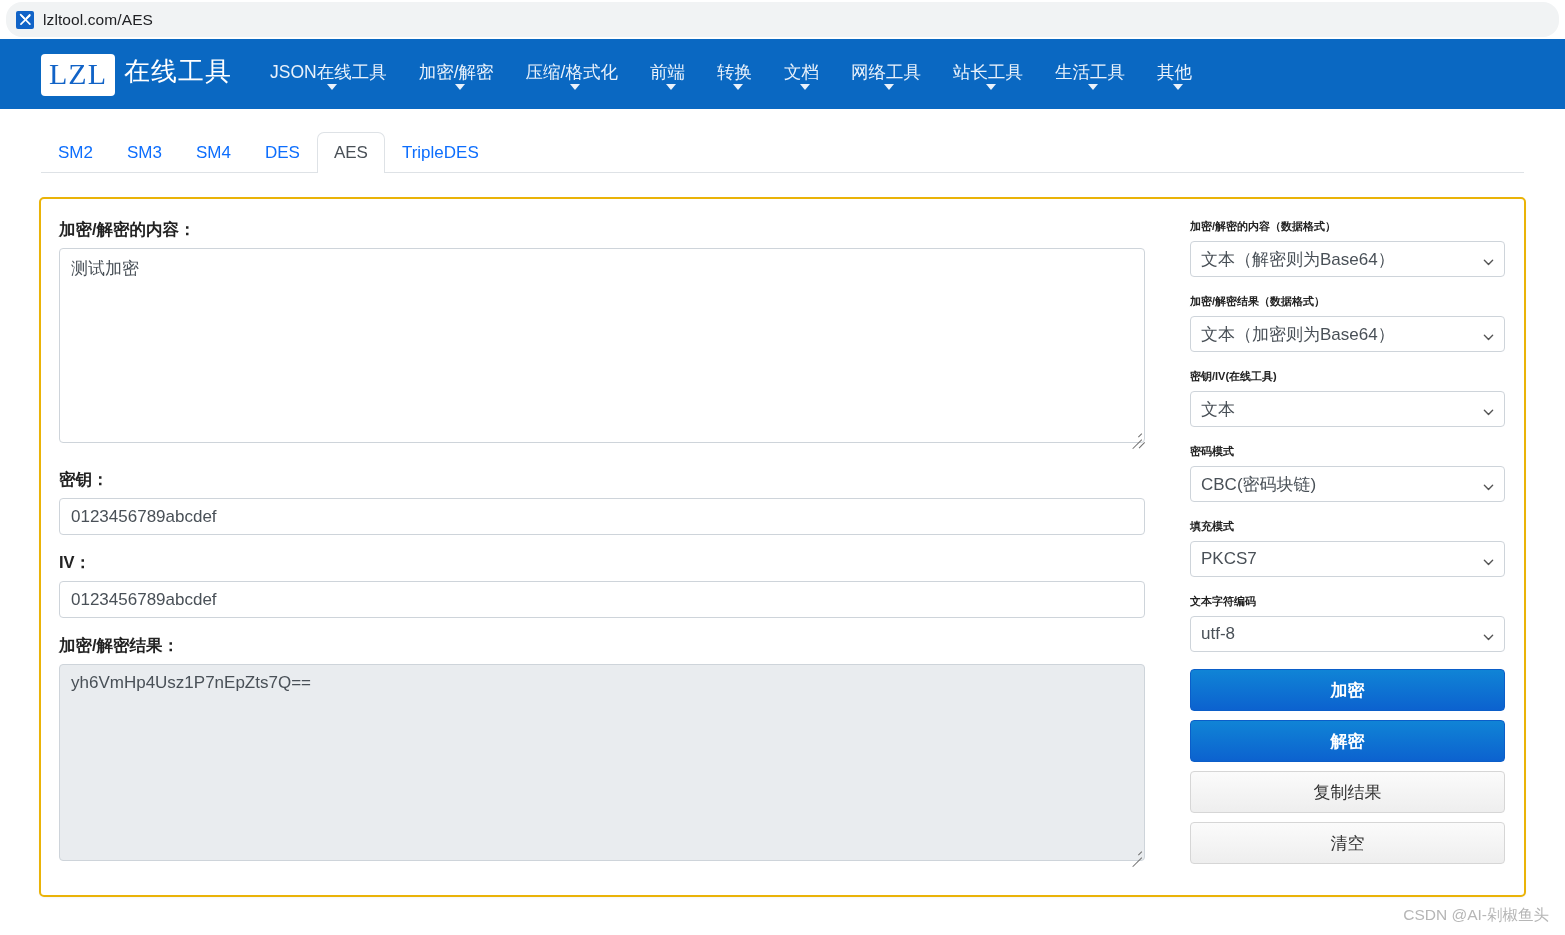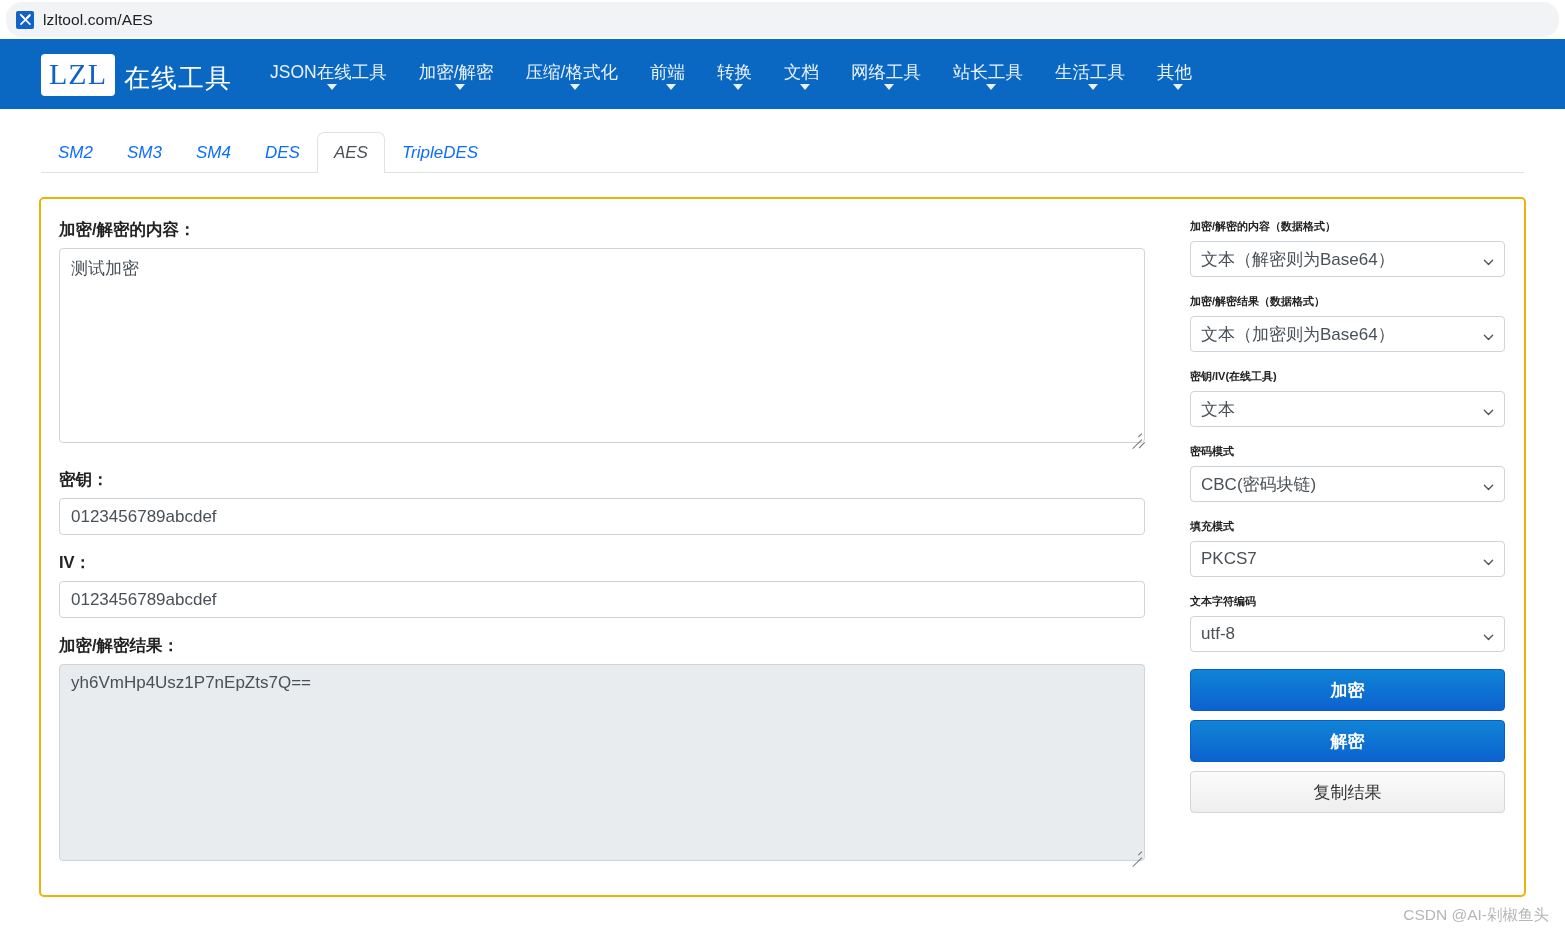--- a/index.html
+++ b/index.html
@@ -59,21 +59,21 @@
     height: 70px;
     background: #0a68c2;
     display: flex;
     align-items: center;
     padding-left: 41px;
     box-sizing: border-box;
     border-top: 1px solid #0a68c2;
   }
   .brand {
     display: flex;
-    align-items: flex-end;
+    align-items: flex-start;
     margin-right: 22px;
     text-decoration: none;
   }
   .brand-logo {
     background: #ffffff;
     color: #1163c7;
     font-family: "Liberation Serif", "DejaVu Serif", serif;
     font-size: 30px;
     line-height: 1;
     padding: 5px 8px 7px 8px;
@@ -108,21 +108,20 @@
     border-left: 5.5px solid transparent;
     border-right: 5.5px solid transparent;
     border-top: 6px solid #eaf2fb;
     display: inline-block;
   }
 
   
   .tabs-wrap {
     padding: 21px 41px 0 41px;
     background: #fff;
-    font-style: italic;
   }
   .tabs {
     display: flex;
     align-items: flex-end;
     border-bottom: 1px solid #dee2e6;
     height: 42px;
   }
   .tab {
     font-size: 17px;
     color: #0d6efd;
@@ -455,17 +454,18 @@
           <div class="sel">utf-8</div>
           <span class="sel-chev"><svg width="11" height="11" viewBox="0 0 12 12">
               <path d="M1.5 3.6 L6 8.2 L10.5 3.6" stroke="#555" stroke-width="1.5" fill="none" stroke-linecap="round" stroke-linejoin="round"></path>
             </svg></span>
         </div>
       </div>
     <div id="action-buttons" class="btns-top-gap">
         <div class="btn btn-primary">加密</div>
         <div class="btn btn-primary">解密</div>
         <div class="btn btn-default">复制结果</div>
+        <div class="btn btn-default">清空</div>
       </div>
   </div>
 </div>
 
 <div class="watermark">CSDN @AI-剁椒鱼头</div>
 
 </body></html>

